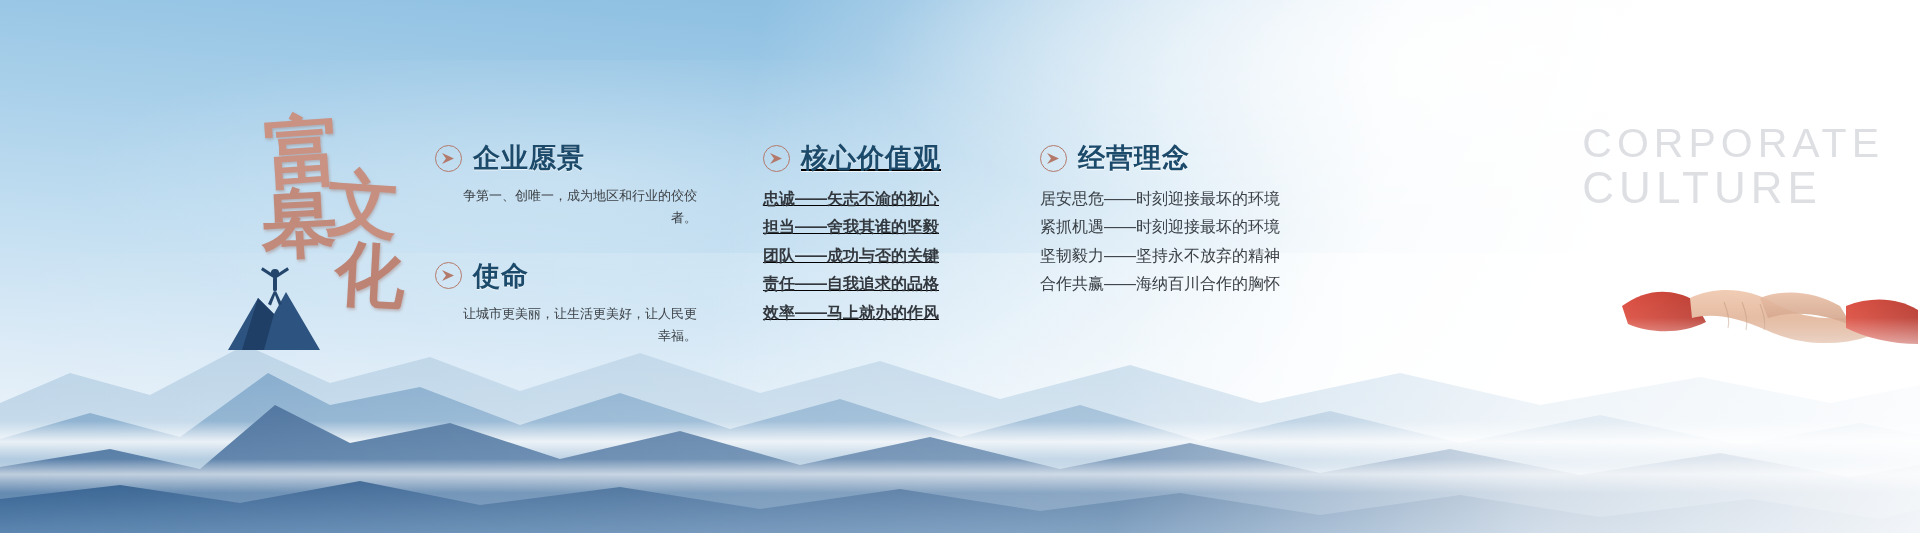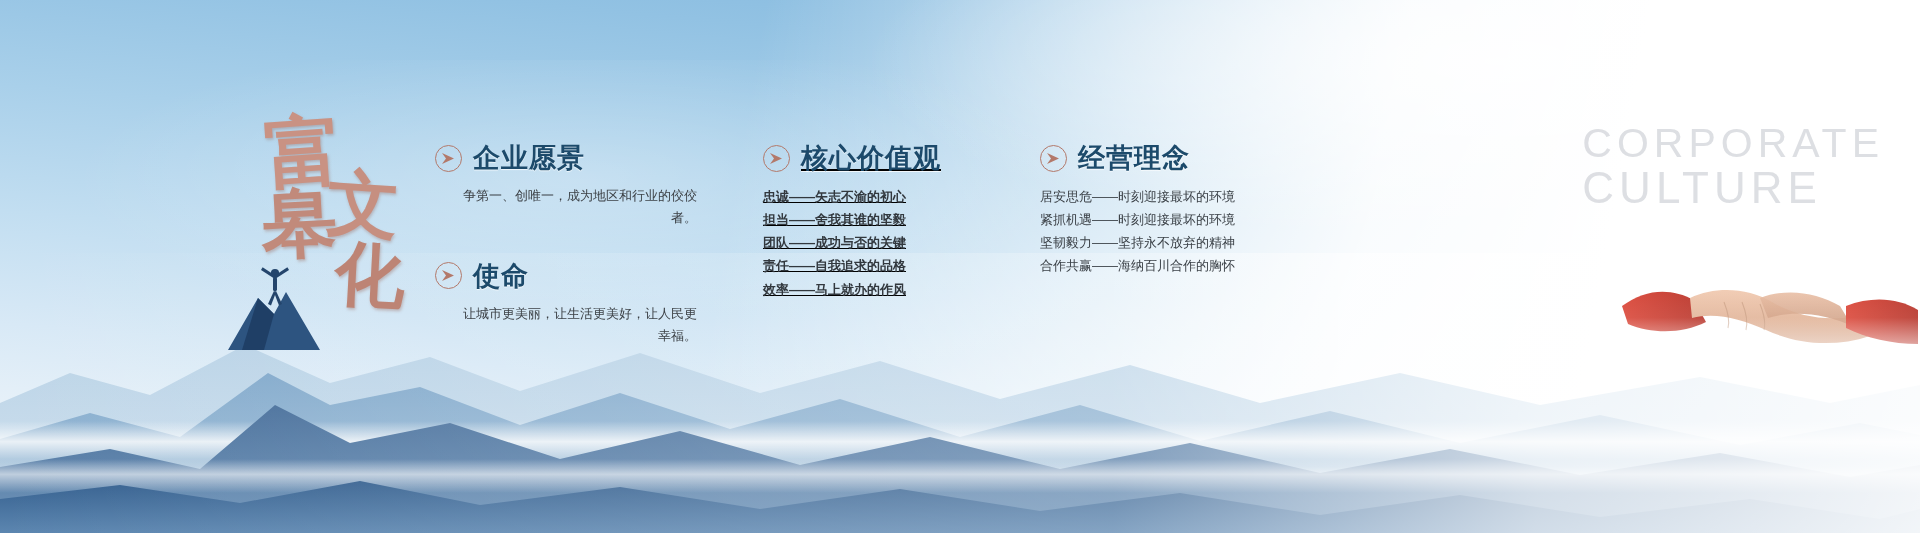--- a/index.html
+++ b/index.html
@@ -82,21 +82,21 @@
   .title{
     font-size:27px;font-weight:700;color:#1c4a6b;letter-spacing:1px;
     text-shadow:0 1px 1px rgba(255,255,255,.75);white-space:nowrap;
   }
   .body{
     font-size:13px;line-height:1.72;color:#3c4146;
     text-indent:2em;max-width:262px;
   }
   .list{list-style:none;margin:0;padding:0;}
   .list li{
-    font-size:13px;line-height:1.78;color:#32383e;
+    font-size:16px;line-height:1.78;color:#32383e;
     font-weight:600;white-space:nowrap;
   }
   #col-3 .list li{font-weight:500;color:#3b4147;}
   .mb-gap{height:20px;}
 
   
   #climber{position:absolute;left:228px;top:262px;width:92px;height:88px;}
   
   #hands{position:absolute;right:0;bottom:165px;width:300px;height:120px;}
 </style>

